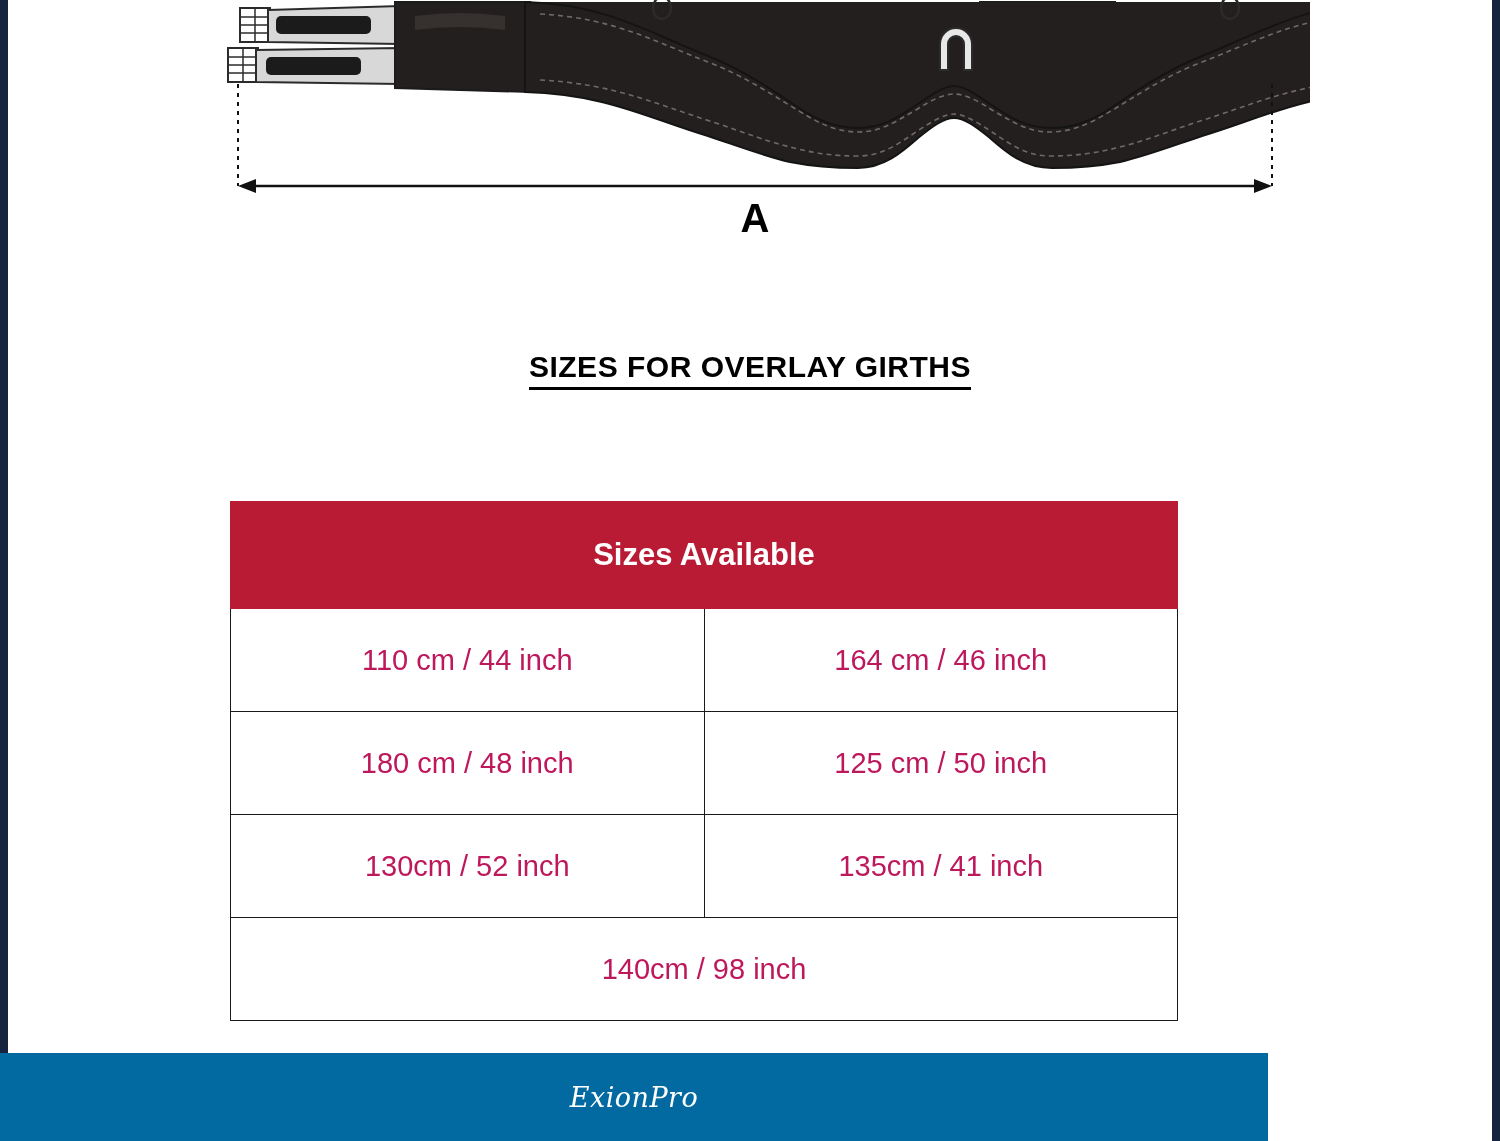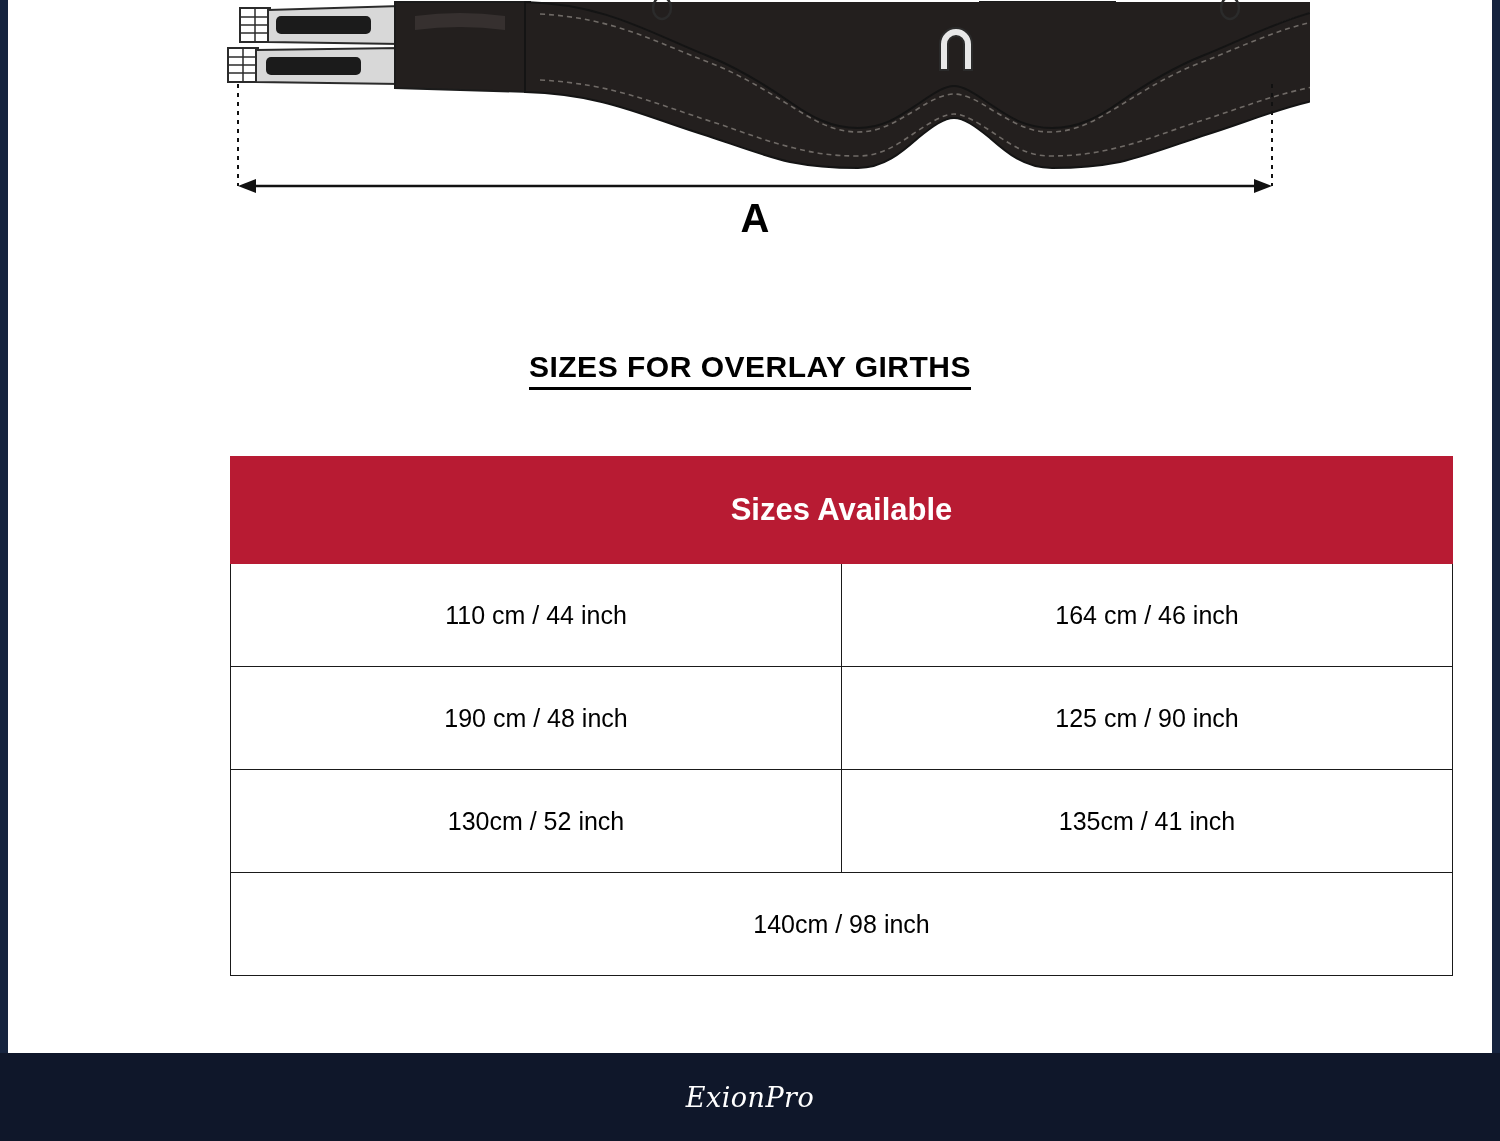--- a/index.html
+++ b/index.html
@@ -31,23 +31,23 @@
     right: 0;
     top: 0;
     width: 8px;
     height: 1141px;
     background: #16243f;
   }
   .footer-bar {
     position: absolute;
     left: 0;
     bottom: 0;
-    width: 1500px;
+    width: 1268px;
     height: 88px;
-    background: #0f172a;
+    background: #0369a1;
     display: flex;
     align-items: center;
     justify-content: center;
   }
   .brand {
     color: #ffffff;
     font-family: "DejaVu Serif", serif;
     font-style: italic;
     font-size: 27px;
     letter-spacing: 0.5px;
@@ -90,40 +90,40 @@
   }
   .section-title span {
     border-bottom: 3px solid #000000;
     padding-bottom: 4px;
   }
 
   
   .size-table {
     position: absolute;
     left: 230px;
-    top: 456px;
-    width: 1223px;
+    top: 501px;
+    width: 948px;
     border-collapse: collapse;
     table-layout: fixed;
   }
   .size-table th {
     background: #b81b33;
     color: #ffffff;
     font-size: 31px;
     font-weight: bold;
     height: 104px;
     text-align: center;
     border: 1px solid #b81b33;
   }
   .size-table td {
     border: 1px solid #1a1a1a;
     height: 100px;
     text-align: center;
-    font-size: 25px;
-    color: #000000;
+    font-size: 29px;
+    color: #be185d;
     font-weight: normal;
   }
 </style>
 </head>
 <body>
 
 <div class="page">
 
   <div class="edge-bar-left"></div>
   <div class="edge-bar-right"></div>
@@ -272,22 +272,22 @@
       <tr>
         <th colspan="2">Sizes Available</th>
       </tr>
     </thead>
     <tbody>
       <tr>
         <td>110 cm / 44 inch</td>
         <td>164 cm / 46 inch</td>
       </tr>
       <tr>
-        <td>190 cm / 48 inch</td>
-        <td>125 cm / 90 inch</td>
+        <td>180 cm / 48 inch</td>
+        <td>125 cm / 50 inch</td>
       </tr>
       <tr>
         <td>130cm / 52 inch</td>
         <td>135cm / 41 inch</td>
       </tr>
       <tr>
         <td colspan="2">140cm / 98 inch</td>
       </tr>
     </tbody>
   </table>

